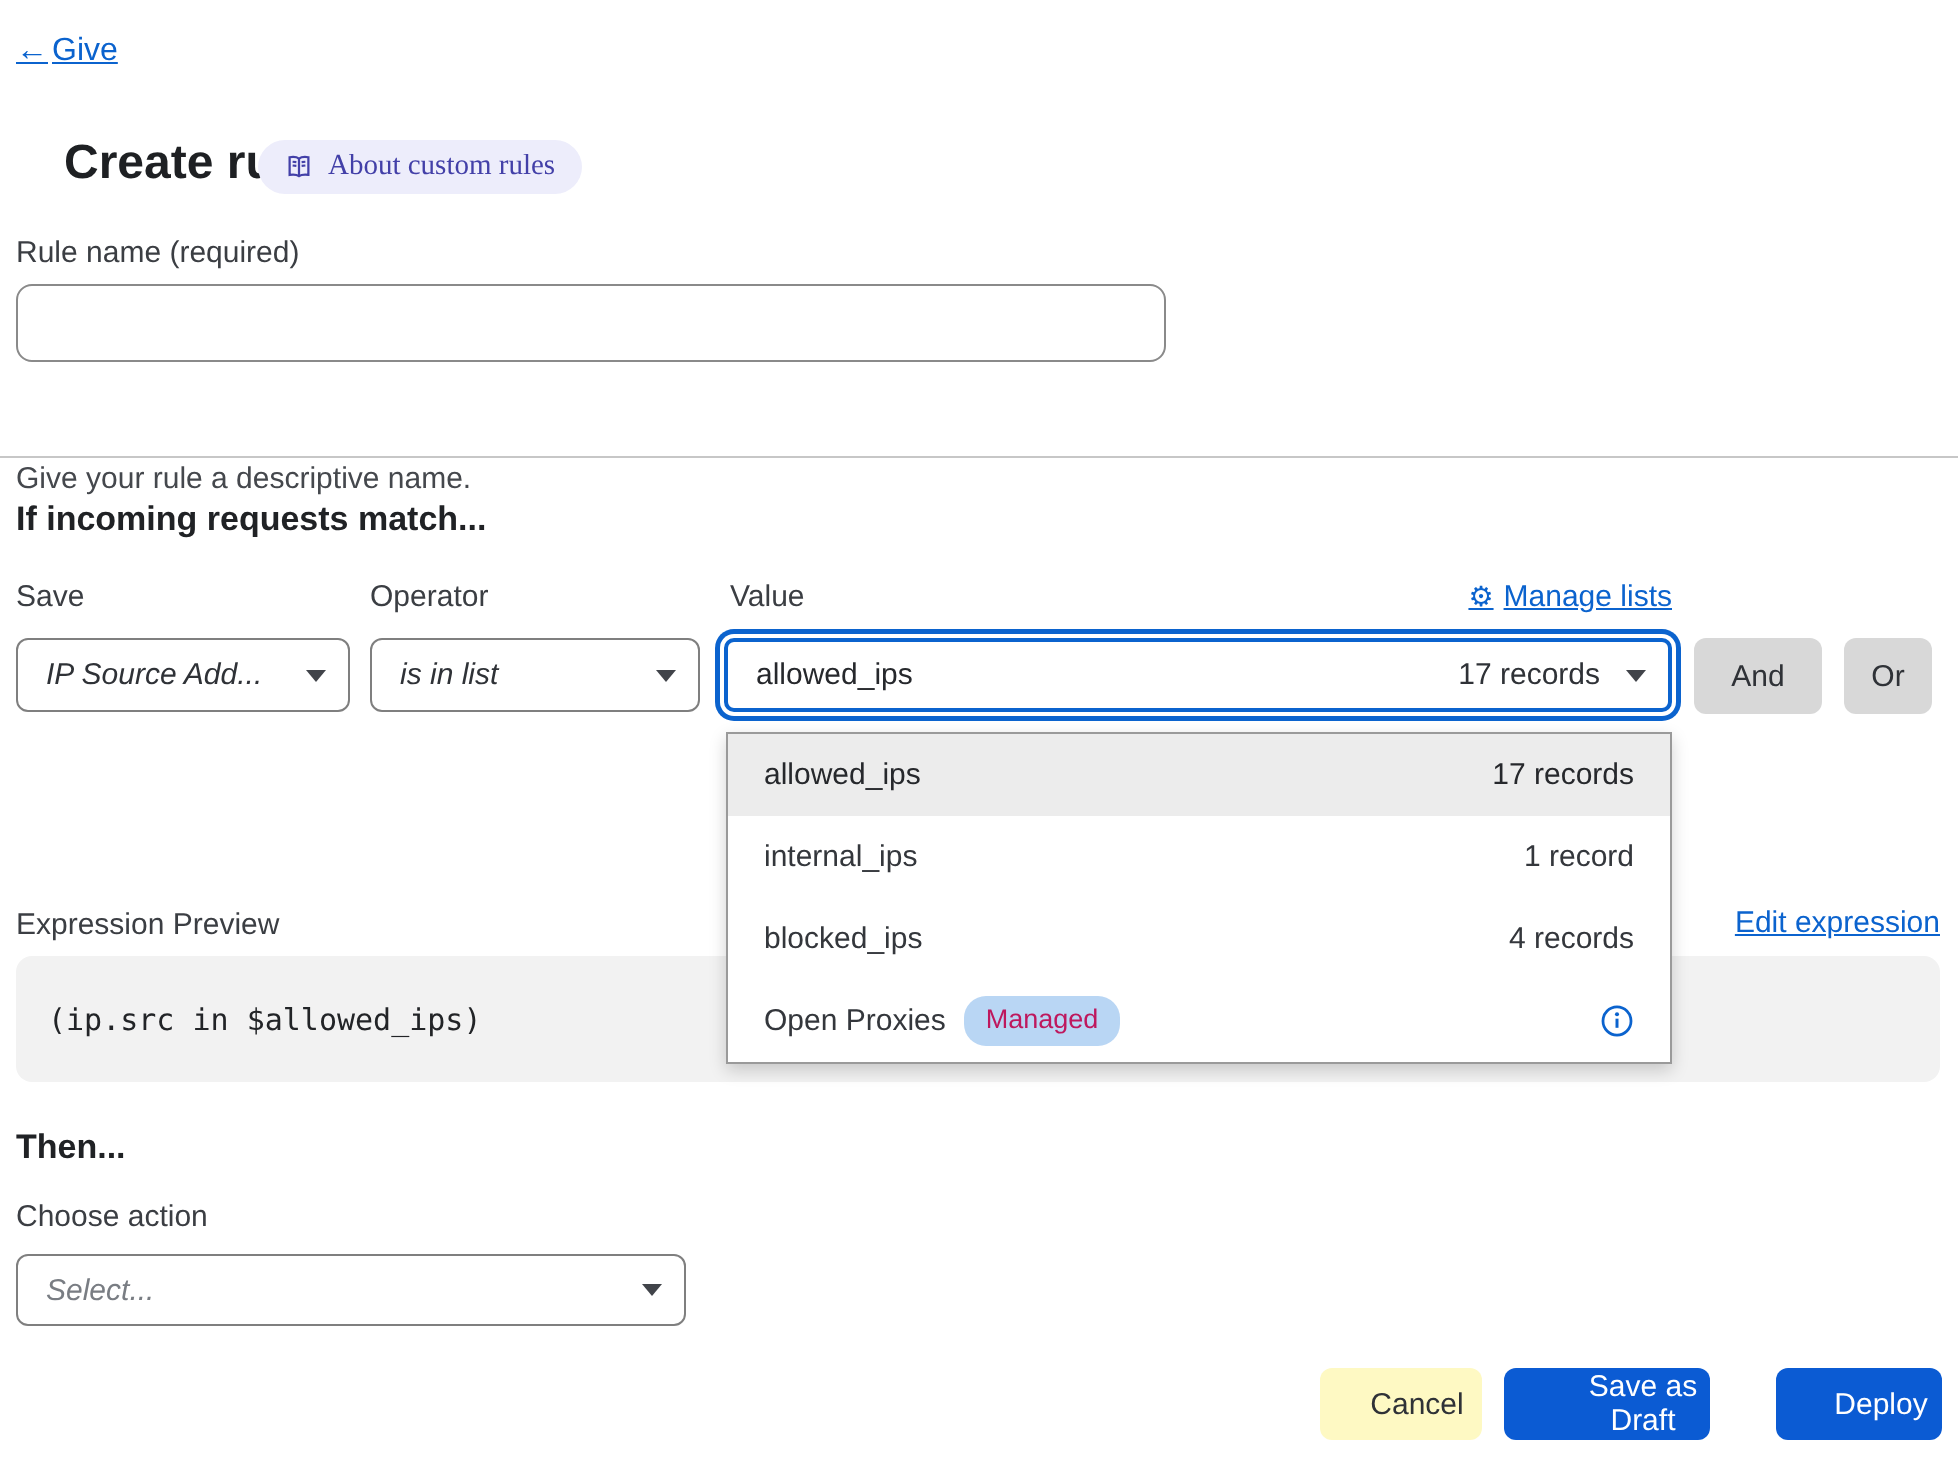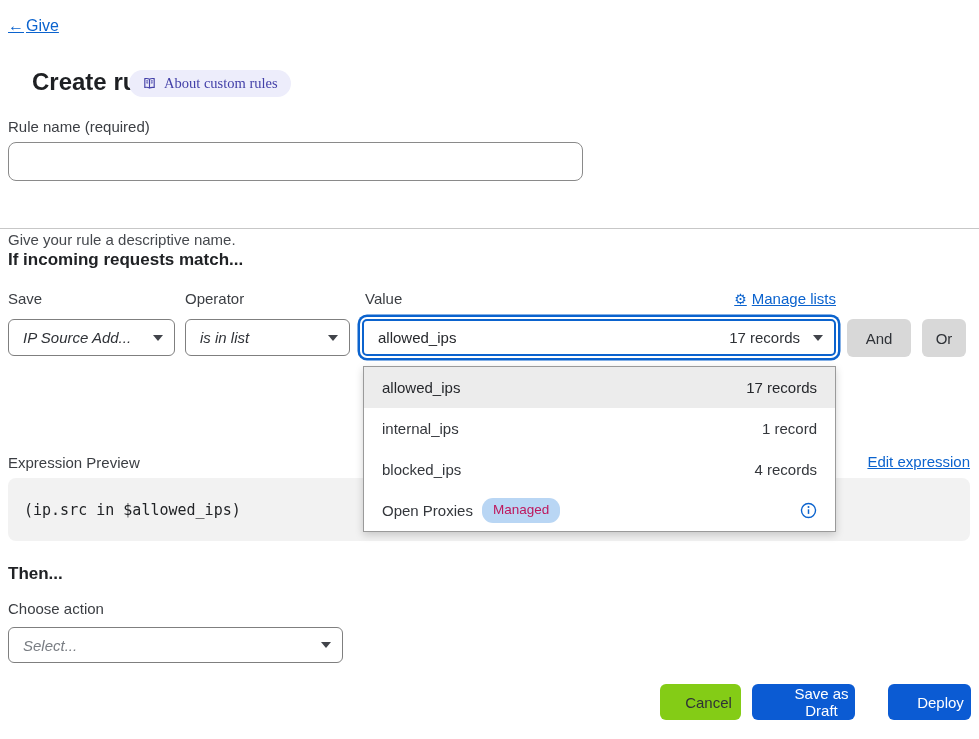--- a/index.html
+++ b/index.html
@@ -113,21 +113,21 @@
   
   .choose-action-label { position:absolute; left:8px; top:600px; }
   .action-select { top:627px; left:8px; width:335px; height:36px; color:#797d83; }
 
   
   .footer-btn {
     position:absolute; top:684px; height:36px; border:none; border-radius:6px;
     font-size:15px; font-family:inherit; cursor:pointer;
     display:flex; align-items:center; justify-content:center;
   }
-  .cancel-btn { left:660px; width:81px; background:#84cc16; color:#2f3237;padding-left:16px; }
+  .cancel-btn { left:660px; width:81px; background:#fef9c3; color:#2f3237;padding-left:16px; }
   .blue-btn { background:#0b5bd3; color:#ffffff; }
   .save-draft-btn { left:752px; width:103px;padding-left:36px; }
   .deploy-btn { left:888px; width:83px;padding-left:22px; }
 
   .info-icon { display:inline-flex; cursor:pointer; }
 </style>
 </head>
 <body>
 
 <div class="canvas">

